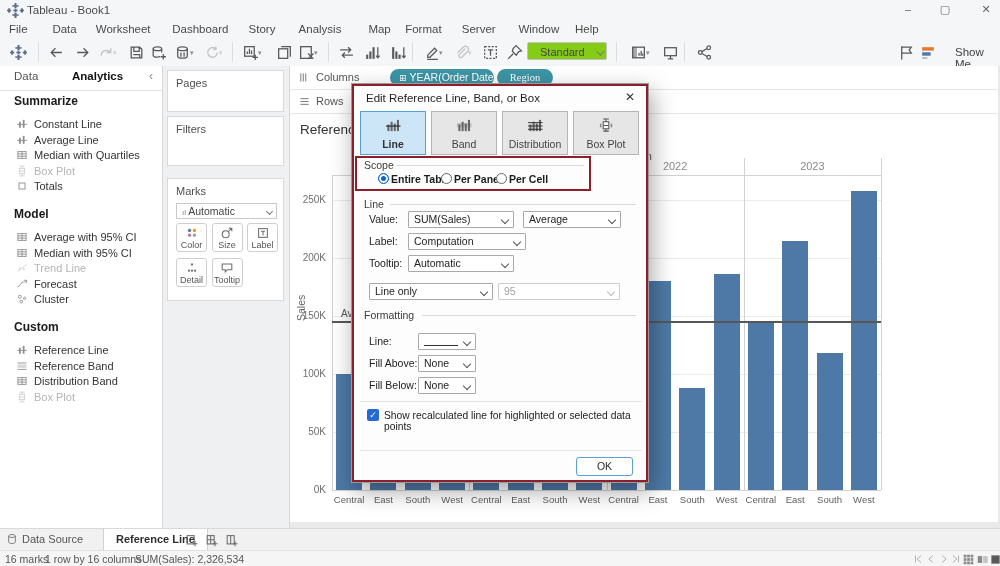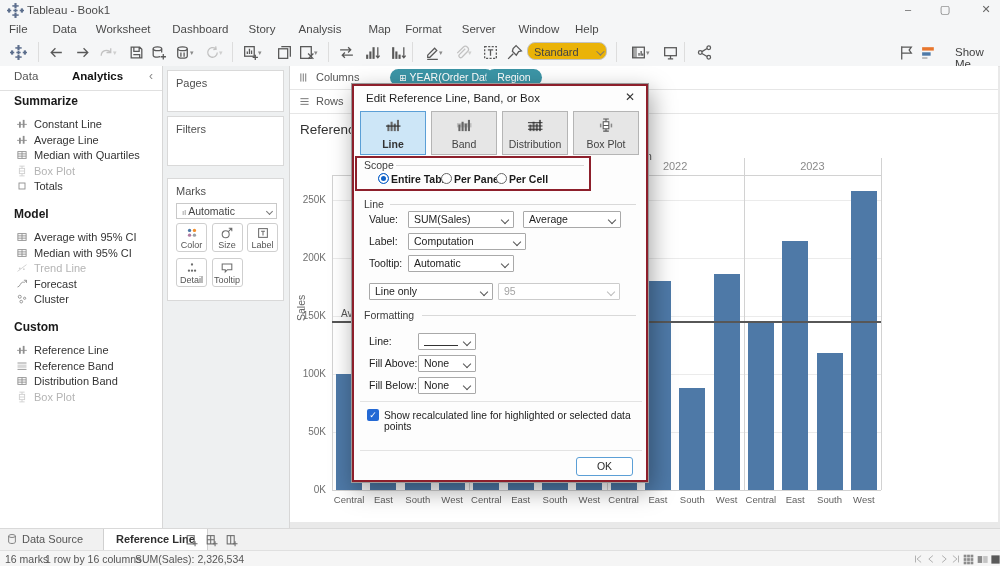--- a/index.html
+++ b/index.html
@@ -12,22 +12,22 @@
   #titlebar .title{left:27px;top:4px;font-size:11.5px;color:#4a4a4a;}
   .winbtn{top:3px;font-size:11px;color:#666;width:14px;text-align:center;}
   #menubar{left:0;top:20px;width:1000px;height:18px;background:#f5f6f7;}
   .menu-item{position:absolute;top:2px;font-size:11.5px;color:#4a4a4a;padding:1px 4px;}
   #toolbar{left:0;top:38px;width:1000px;height:28px;background:#f5f6f7;border-bottom:1px solid #e2e2e2;}
   .tbi{position:absolute;top:6px;width:17px;height:17px;color:#595959;display:flex;align-items:center;justify-content:center;font-size:13px;}
   .tbi.dis{color:#c2c2c2;}
   .tb-caret{position:absolute;top:11px;font-size:7px;color:#8a8a8a;}
   .tb-caret.dis{color:#cfcfcf;}
   .tb-sep{position:absolute;top:4px;width:1px;height:20px;background:#ddd;}
-  .tb-dd{position:absolute;top:4px;height:18px;background:#eab308;border:1px solid #c3c3c3;border-radius:8px;
-         font-size:11px;color:#444;line-height:18px;padding:0 6px;box-sizing:border-box;}
+  .tb-dd{position:absolute;top:4px;height:18px;background:#84cc16;border:1px solid #c3c3c3;border-radius:2px;
+         font-size:11px;color:#444;line-height:18px;padding:0 12px;box-sizing:border-box;}
   .tb-dd .dc{position:absolute;right:4px;top:7px;width:5px;height:5px;border-right:1.2px solid #777;border-bottom:1.2px solid #777;transform:rotate(45deg) translateY(-2px);}
   #showme-label{top:8px;font-size:11.5px;color:#3f3f3f;margin-left:16px;}
   
   #sidebar{left:0;top:66px;width:163px;height:462px;background:#fff;border-right:1px solid #d7d7d7;box-sizing:border-box;}
   #sidebar .tabs{position:absolute;left:0;top:0;width:100%;height:24px;border-bottom:1px solid #e0e0e0;}
   .sb-tab{position:absolute;top:4px;font-size:11.5px;color:#555;}
   .sb-tab.active{font-weight:bold;color:#111;}
   .sb-collapse{position:absolute;left:149px;top:3px;color:#888;font-size:12px;}
   .sec-title{position:absolute;left:14px;font-size:12px;font-weight:bold;color:#1a1a1a;}
   .sb-item{position:absolute;left:0;width:163px;height:15.5px;font-size:11px;color:#333;}
@@ -490,21 +490,21 @@
   <div class="shelf" style="top:0;">
     <span class="sic">
         <svg viewBox="0 0 16 16" xmlns="http://www.w3.org/2000/svg">
           <path stroke="currentColor" stroke-width="1.2" fill="none" d="M3.5 3v10 M6.5 3v10 M9.5 3v10"></path>
         </svg>
       </span>
     <span class="slb">Columns</span>
     <span class="pill" style="left:100px;width:104px;">
       <span class="pg">⊞</span><span>YEAR(Order Date)</span>
     </span>
-    <span class="pill" style="left:196px;width:56px;">
+    <span class="pill" style="left:207px;width:56px;font-family:Liberation Serif, serif;">
       <span>Region</span>
     </span>
   </div>
   <div class="shelf" style="top:24px;">
     <span class="sic">
         <svg viewBox="0 0 16 16" xmlns="http://www.w3.org/2000/svg">
           <path stroke="currentColor" stroke-width="1.2" fill="none" d="M3 4.5h10 M3 8h10 M3 11.5h10"></path>
         </svg>
       </span>
     <span class="slb">Rows</span>

